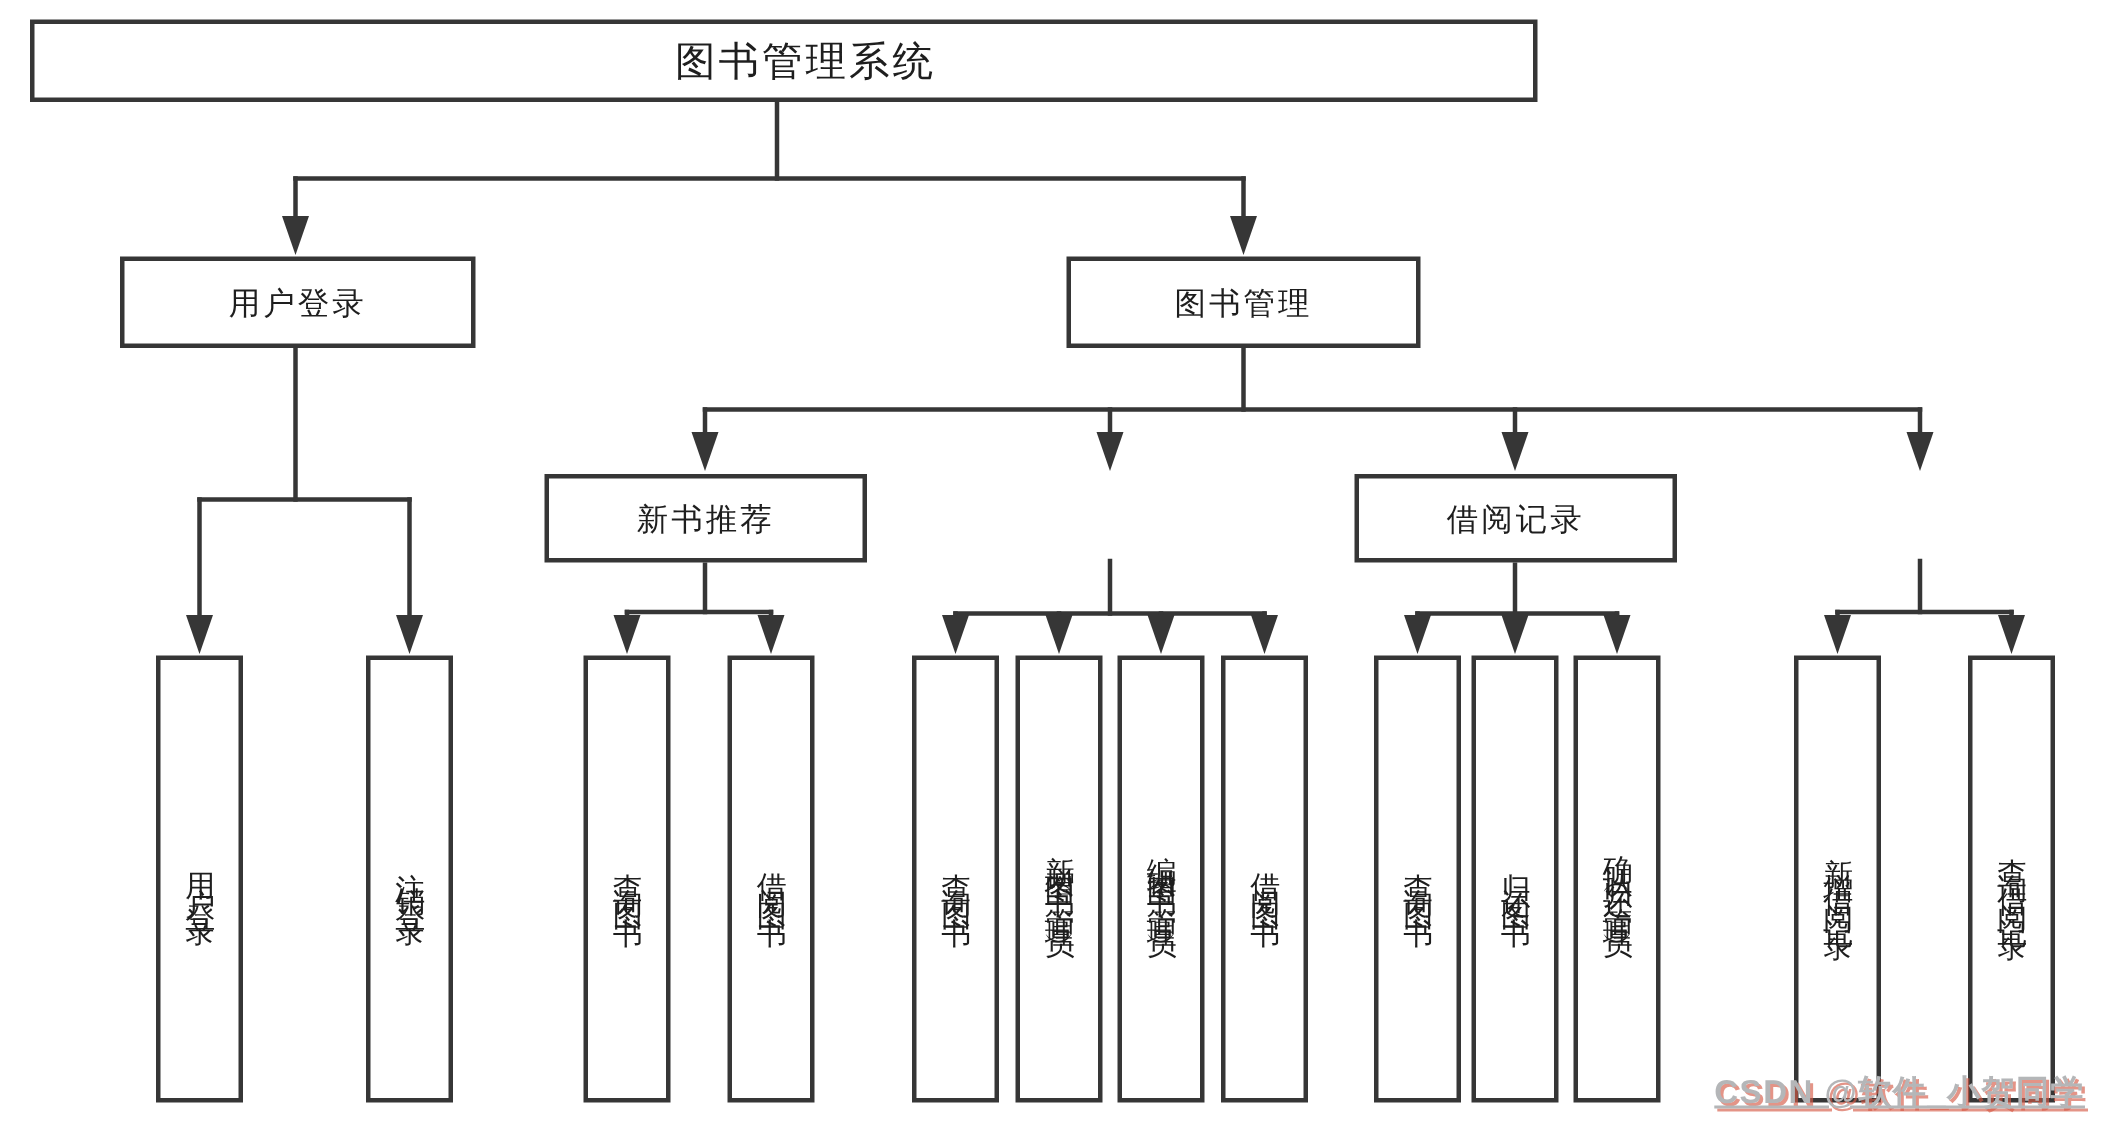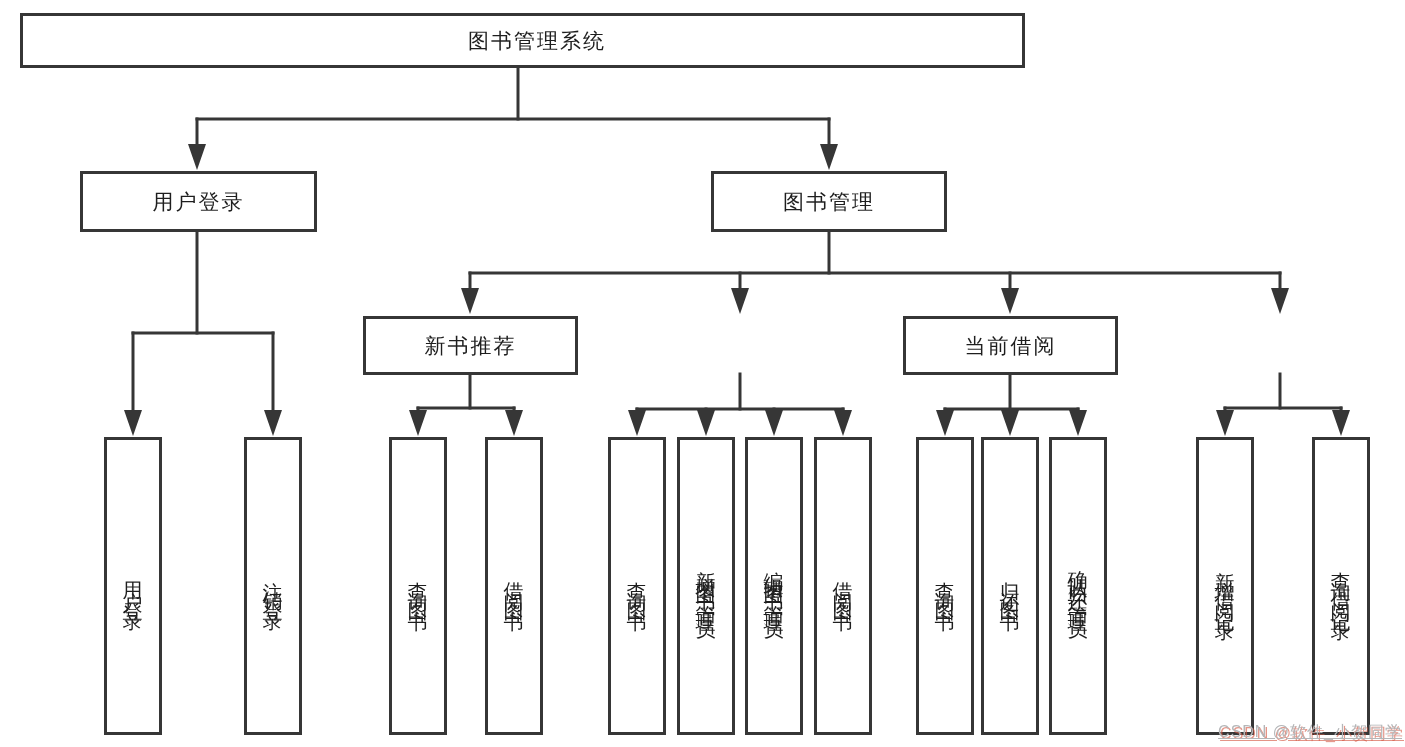--- a/index.html
+++ b/index.html
@@ -22,39 +22,40 @@
   .node{
     position:absolute;
     z-index:1;
     background:var(--bg);
     border:3px solid var(--line);
     color:var(--text);
     display:flex;align-items:center;justify-content:center;
     text-align:center;
   }
   .node--h{font-size:21px;letter-spacing:2px;}
-  .node--root{font-size:21px;letter-spacing:2px;padding-left:29px;}
+  .node--root{font-size:27px;letter-spacing:2px;padding-left:29px;}
   .node--leaf{
     writing-mode:vertical-rl;
     font-size:20px;
     letter-spacing:10px;
     line-height:1;
   }
   .node--leaf.leaf--long{letter-spacing:7px;}
   .watermark{
     position:absolute;
-    right:3px;bottom:4px;
+    right:15px;bottom:4px;
     z-index:2;
-    font-size:16px;
+    font-size:22px;
     color:var(--wm-gray);
     text-decoration:underline;
     text-decoration-color:var(--wm-gray);
     text-shadow:2px 2px 0 var(--wm-red);
     letter-spacing:1px;
     white-space:nowrap;
+    font-weight:bold;
   }
 </style>
 </head>
 <body>
 
 <div class="canvas">
 
   <svg class="connectors" width="1405" height="747" viewBox="0 0 1405 747">
     <g stroke="#363636" stroke-width="3" stroke-linecap="square" fill="none">
 
@@ -119,21 +120,21 @@
       <path d="M1332,410 H1350 L1341,436 Z"></path>
     </g>
   </svg>
 
   <div class="node node--root" style="left:20px;top:13px;width:1005px;height:55px">图书管理系统</div>
 
   <div class="node node--h" style="left:80px;top:171px;width:237px;height:61px">用户登录</div>
   <div class="node node--h" style="left:363px;top:316px;width:215px;height:59px">新书推荐</div>
 
   <div class="node node--h" style="left:711px;top:171px;width:236px;height:61px">图书管理</div>
-  <div class="node node--h" style="left:903px;top:316px;width:215px;height:59px">当前借阅</div>
+  <div class="node node--h" style="left:903px;top:316px;width:215px;height:59px">借阅记录</div>
 
   <div class="node node--leaf" style="left:104px;top:437px;width:58px;height:298px">用户登录</div>
   <div class="node node--leaf" style="left:244px;top:437px;width:58px;height:298px">注销登录</div>
 
   <div class="node node--leaf" style="left:389px;top:437px;width:58px;height:298px">查询图书</div>
   <div class="node node--leaf" style="left:485px;top:437px;width:58px;height:298px">借阅图书</div>
 
   <div class="node node--leaf" style="left:608px;top:437px;width:58px;height:298px">查询图书</div>
   <div class="node node--leaf leaf--long" style="left:677px;top:437px;width:58px;height:298px">新增图书（管理员）</div>
   <div class="node node--leaf leaf--long" style="left:745px;top:437px;width:58px;height:298px">编辑图书（管理员）</div>

